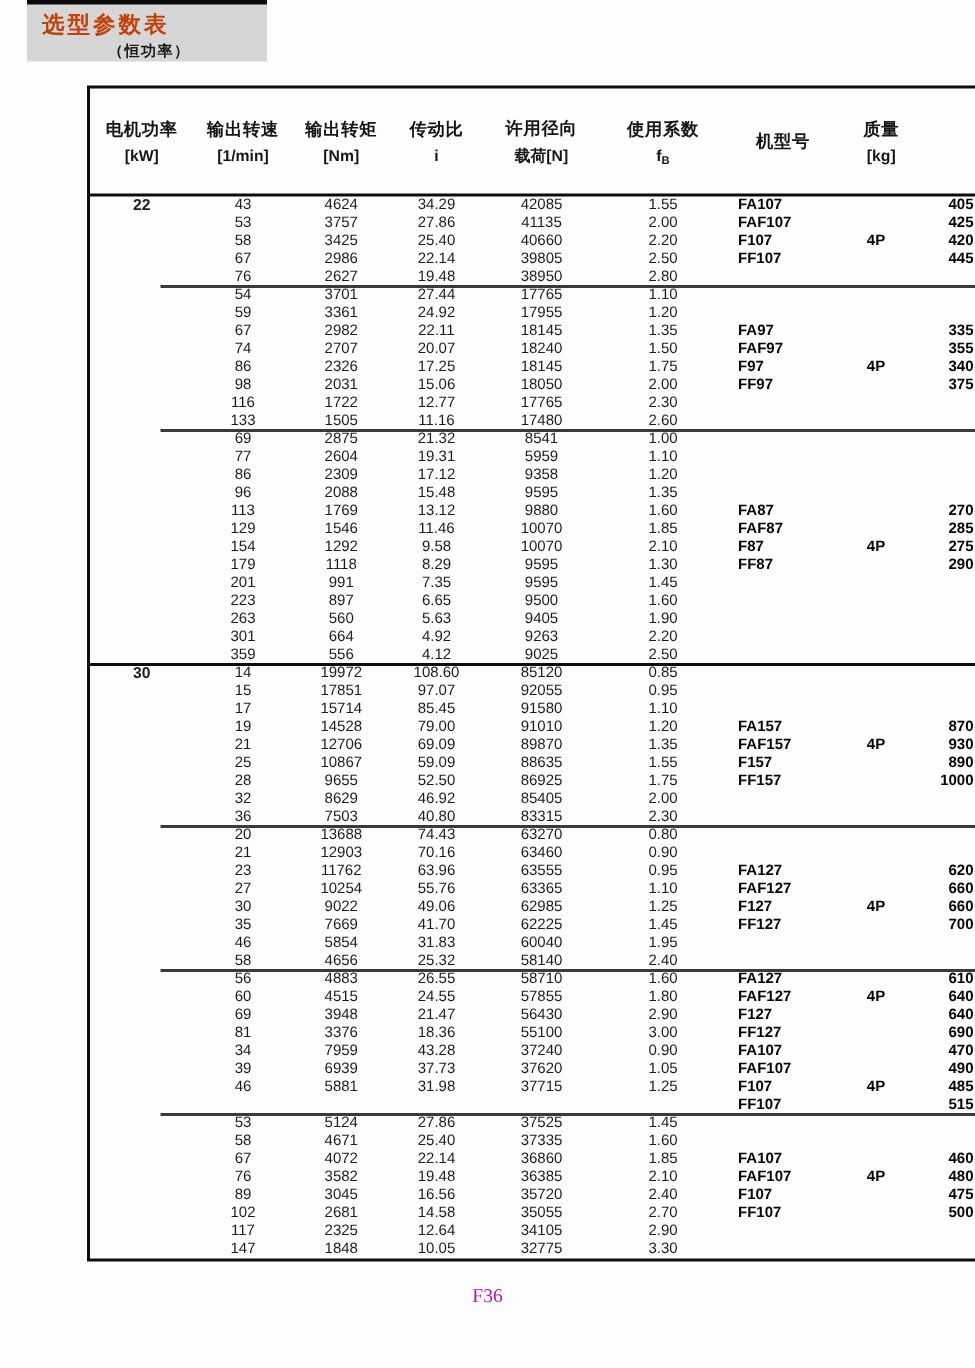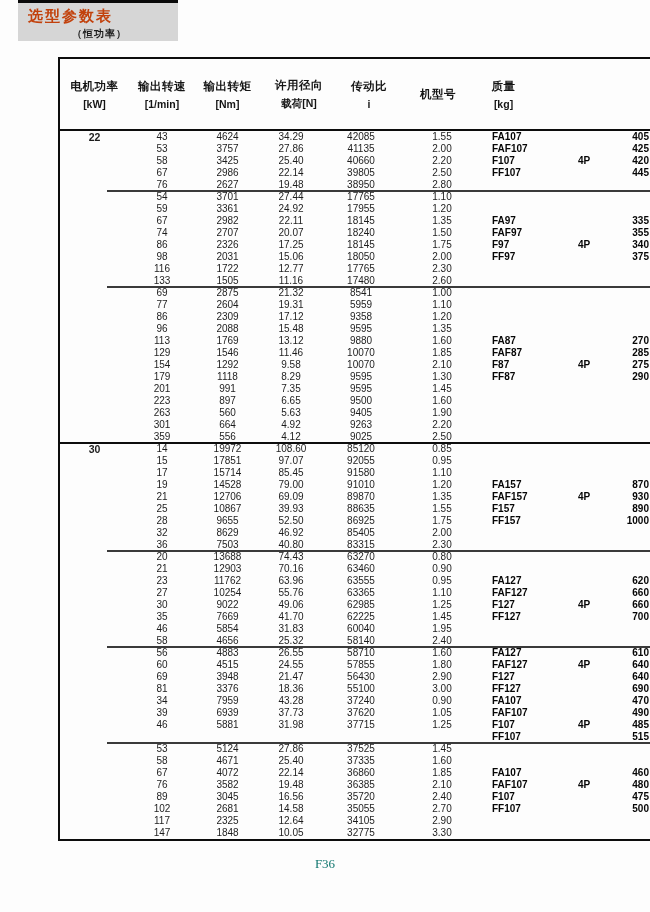--- a/index.html
+++ b/index.html
@@ -40,21 +40,21 @@
   .row{display:flex;height:12px;line-height:12px;font-size:10px;color:#1c1c1c;}
   .row .c7,.row .c8,.row .c9{color:#060606;}
   .block{position:relative;border-radius:26px;}
   .block-sep::before{content:"";position:absolute;left:47px;right:0;top:-1px;height:2px;
                      background:#3a3a3a;z-index:2;}
   .group{position:relative;}
   .group-sep::before{content:"";position:absolute;left:0;right:0;top:-1px;height:2px;
                      background:#0d0d0d;z-index:3;}
 
   .footer{position:absolute;left:0;right:0;top:856px;text-align:center;
-          font-family:"Liberation Serif","DejaVu Serif",serif;font-size:13px;color:#0f766e;}
+          font-family:"Liberation Serif","DejaVu Serif",serif;font-size:13px;color:#a21caf;}
 </style>
 </head>
 <body>
 
 <div class="page">
 
   <div class="title-box">
     <div class="title">选型参数表</div>
     <div class="subtitle">（恒功率）</div>
   </div>
@@ -66,27 +66,31 @@
         <span class="l2">[kW]</span>
       </div>
       <div class="hcell c2">
         <span class="l1">输出转速</span>
         <span class="l2">[1/min]</span>
       </div>
       <div class="hcell c3">
         <span class="l1">输出转矩</span>
         <span class="l2">[Nm]</span>
       </div>
+      <div class="hcell c4">
+        <span class="l1">传动比</span>
+        <span class="l2">i</span>
+      </div>
       <div class="hcell c5">
         <span class="l1">许用径向</span>
         <span class="l2">载荷[N]</span>
       </div>
-      <div class="hcell c4">
-        <span class="l1">传动比</span>
-        <span class="l2">i</span>
+      <div class="hcell c6">
+        <span class="l1">使用系数</span>
+        <span class="l2"><span>f</span><span class="hsub">B</span></span>
       </div>
       <div class="hcell c7">
         <span class="l1">机型号</span>
 
       </div>
       <div class="hcell c9">
         <span class="l1">质量</span>
         <span class="l2">[kg]</span>
       </div>
     </div>
@@ -439,21 +443,21 @@
               <span class="c c5">89870</span>
               <span class="c c6">1.35</span>
               <span class="c c7">FAF157</span>
               <span class="c c8">4P</span>
               <span class="c c9">930</span>
             </div>
             <div class="row">
               <span class="c c1"></span>
               <span class="c c2">25</span>
               <span class="c c3">10867</span>
-              <span class="c c4">39.93</span>
+              <span class="c c4">59.09</span>
               <span class="c c5">88635</span>
               <span class="c c6">1.55</span>
               <span class="c c7">F157</span>
               <span class="c c8"></span>
               <span class="c c9">890</span>
             </div>
             <div class="row">
               <span class="c c1"></span>
               <span class="c c2">28</span>
               <span class="c c3">9655</span>

